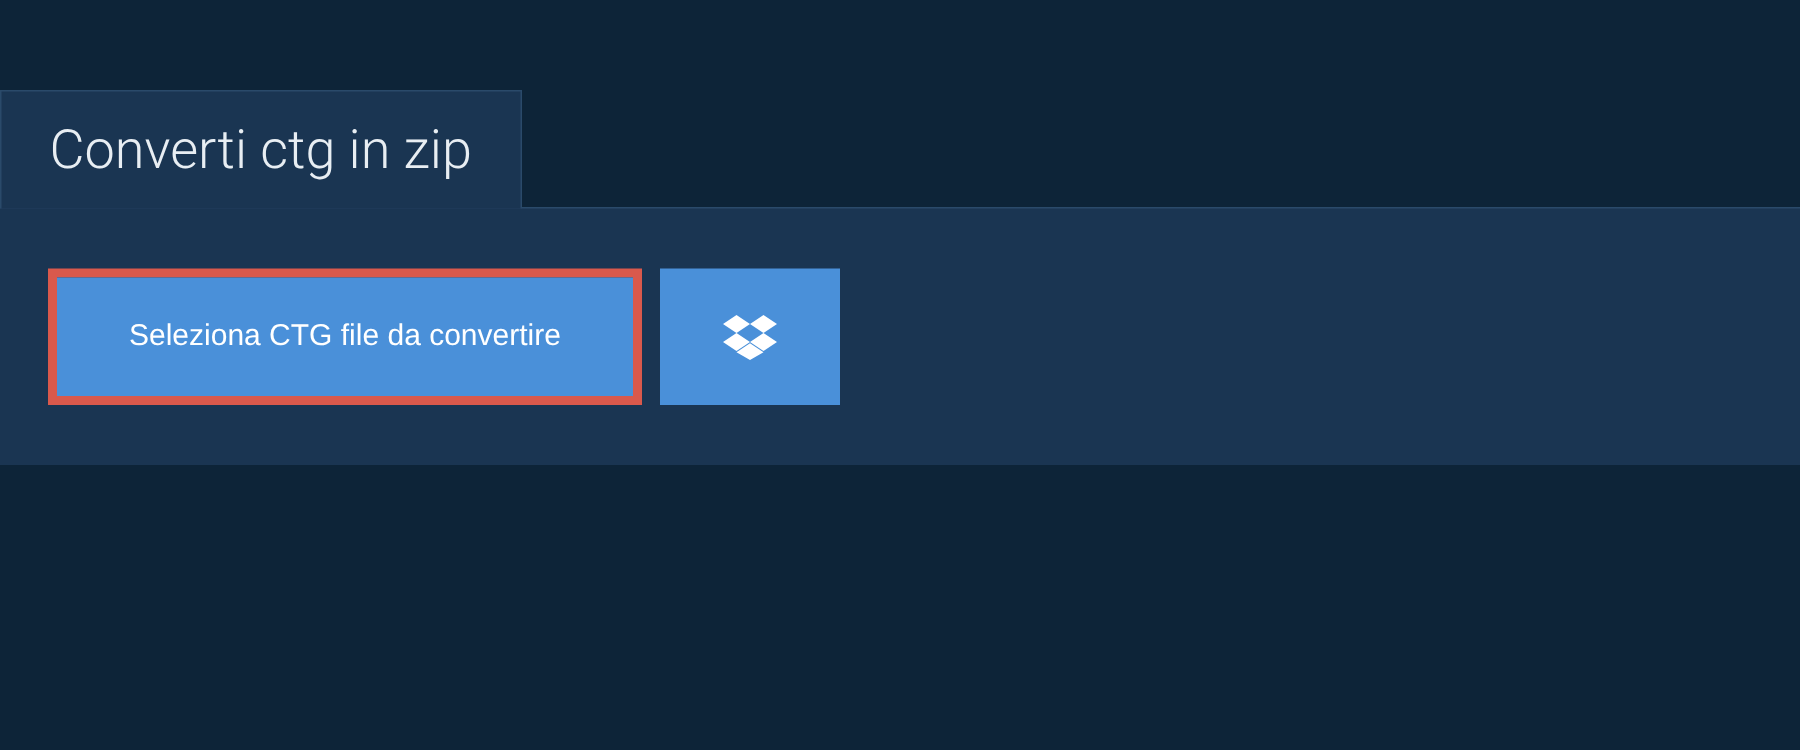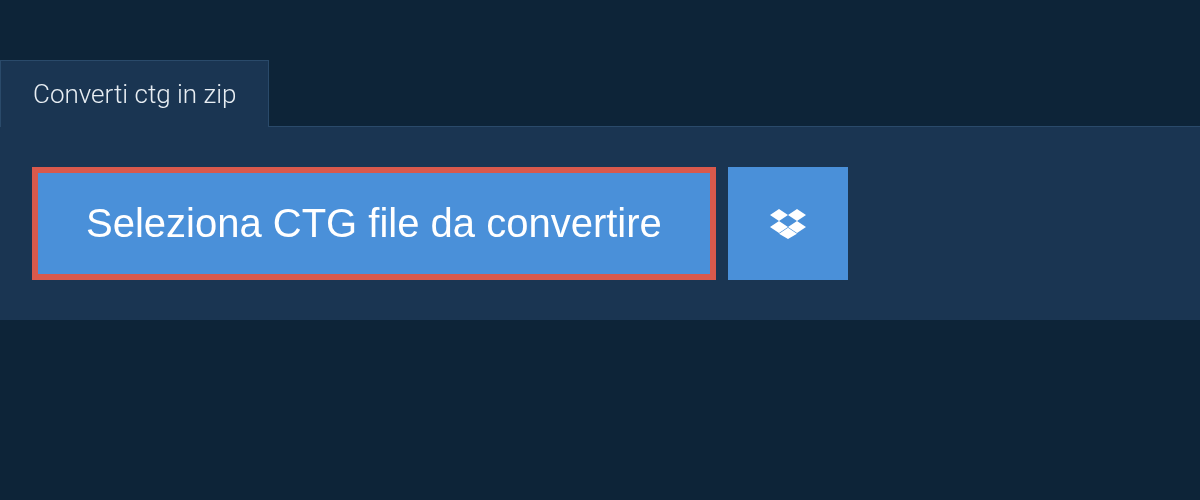--- a/index.html
+++ b/index.html
@@ -15,21 +15,21 @@
       overflow: hidden;
     }
     .tab-container {
       padding-top: 60px;
     }
     .tab {
       display: inline-block;
       background: #1a3552;
       color: #e8eef3;
       padding: 18px 32px;
-      font-size: 26px;
+      font-size: 36px;
       font-weight: 300;
       border-top: 1px solid #2a4a6a;
       border-left: 1px solid #2a4a6a;
       border-right: 1px solid #2a4a6a;
     }
     .content {
       background: #1a3552;
       padding: 40px 32px;
       border-top: 1px solid #2a4a6a;
       margin-top: -1px;
@@ -40,21 +40,21 @@
       align-items: stretch;
     }
     .select-file-wrapper {
       border: 6px solid #d9594c;
       display: inline-block;
     }
     .select-file-button {
       background: #4a90d9;
       color: #ffffff;
       padding: 28px 48px;
-      font-size: 40px;
+      font-size: 20px;
       font-weight: 300;
       border: none;
       cursor: pointer;
       display: block;
     }
     .dropbox-button {
       background: #4a90d9;
       border: none;
       cursor: pointer;
       width: 120px;

